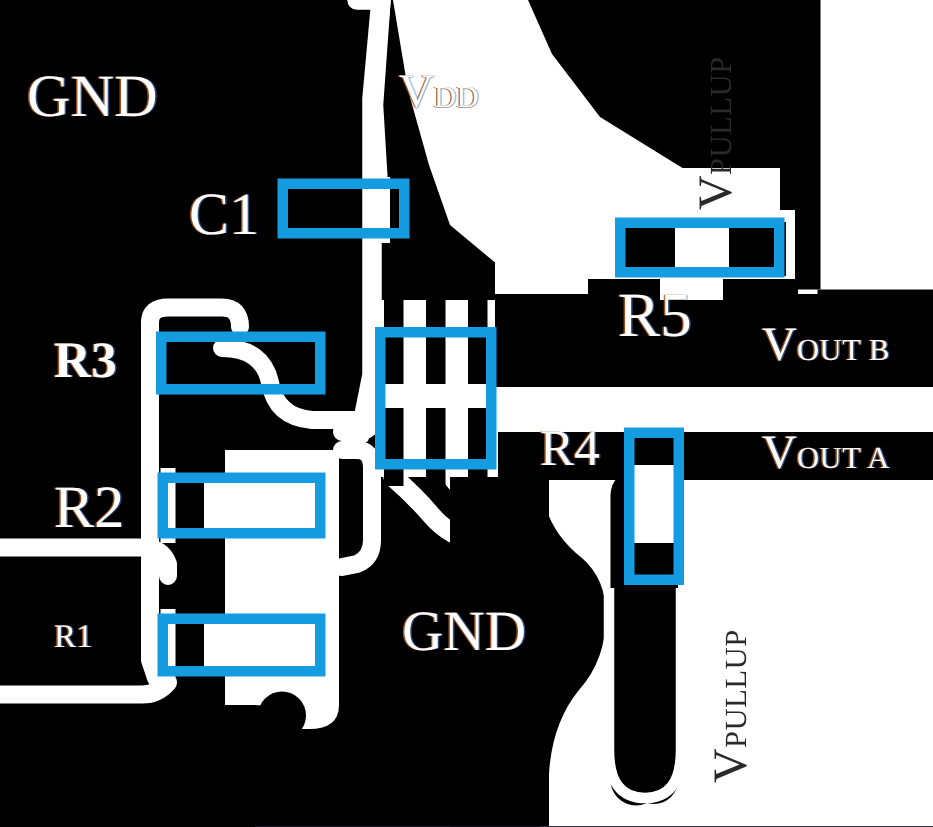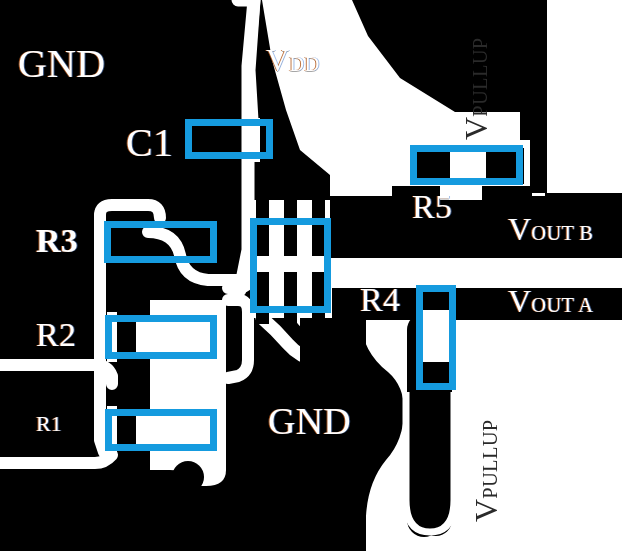--- a/index.html
+++ b/index.html
@@ -214,19 +214,19 @@
     <div class="lbl lbl-light" style="left:508px; top:285px; font-size:32px;"><span>V</span><span class="sub">OUT A</span></div>
 
     <div class="lbl lbl-dark rot90" style="left:460px; top:140px; font-size:32px;"><span>V</span><span class="sub">PULLUP</span></div>
 
     <div class="lbl lbl-dark rot90" style="left:470px; top:522px; font-size:32px;"><span>V</span><span class="sub">PULLUP</span></div>
 
     <div class="lbl lbl-light" style="left:268px; top:402px; font-size:38px;">GND</div>
 
     <div class="lbl lbl-light" style="left:126px; top:123px; font-size:40px;">C1</div>
     <div class="lbl lbl-light" style="left:36px; top:224px; font-size:34px;font-weight:bold;">R3</div>
-    <div class="lbl lbl-light" style="left:36px; top:318px; font-size:34px;">R2</div>
+    <div class="lbl lbl-light" style="left:36px; top:318px; font-size:40px;">R2</div>
     <div class="lbl lbl-light" style="left:36px; top:413px; font-size:22px;">R1</div>
-    <div class="lbl lbl-light" style="left:412px; top:190px; font-size:34px;">R5</div>
+    <div class="lbl lbl-light" style="left:412px; top:190px; font-size:42px;">R5</div>
     <div class="lbl lbl-light" style="left:360px; top:283px; font-size:34px;">R4</div>
 
   </div>
 </div>
 
 </body></html>

